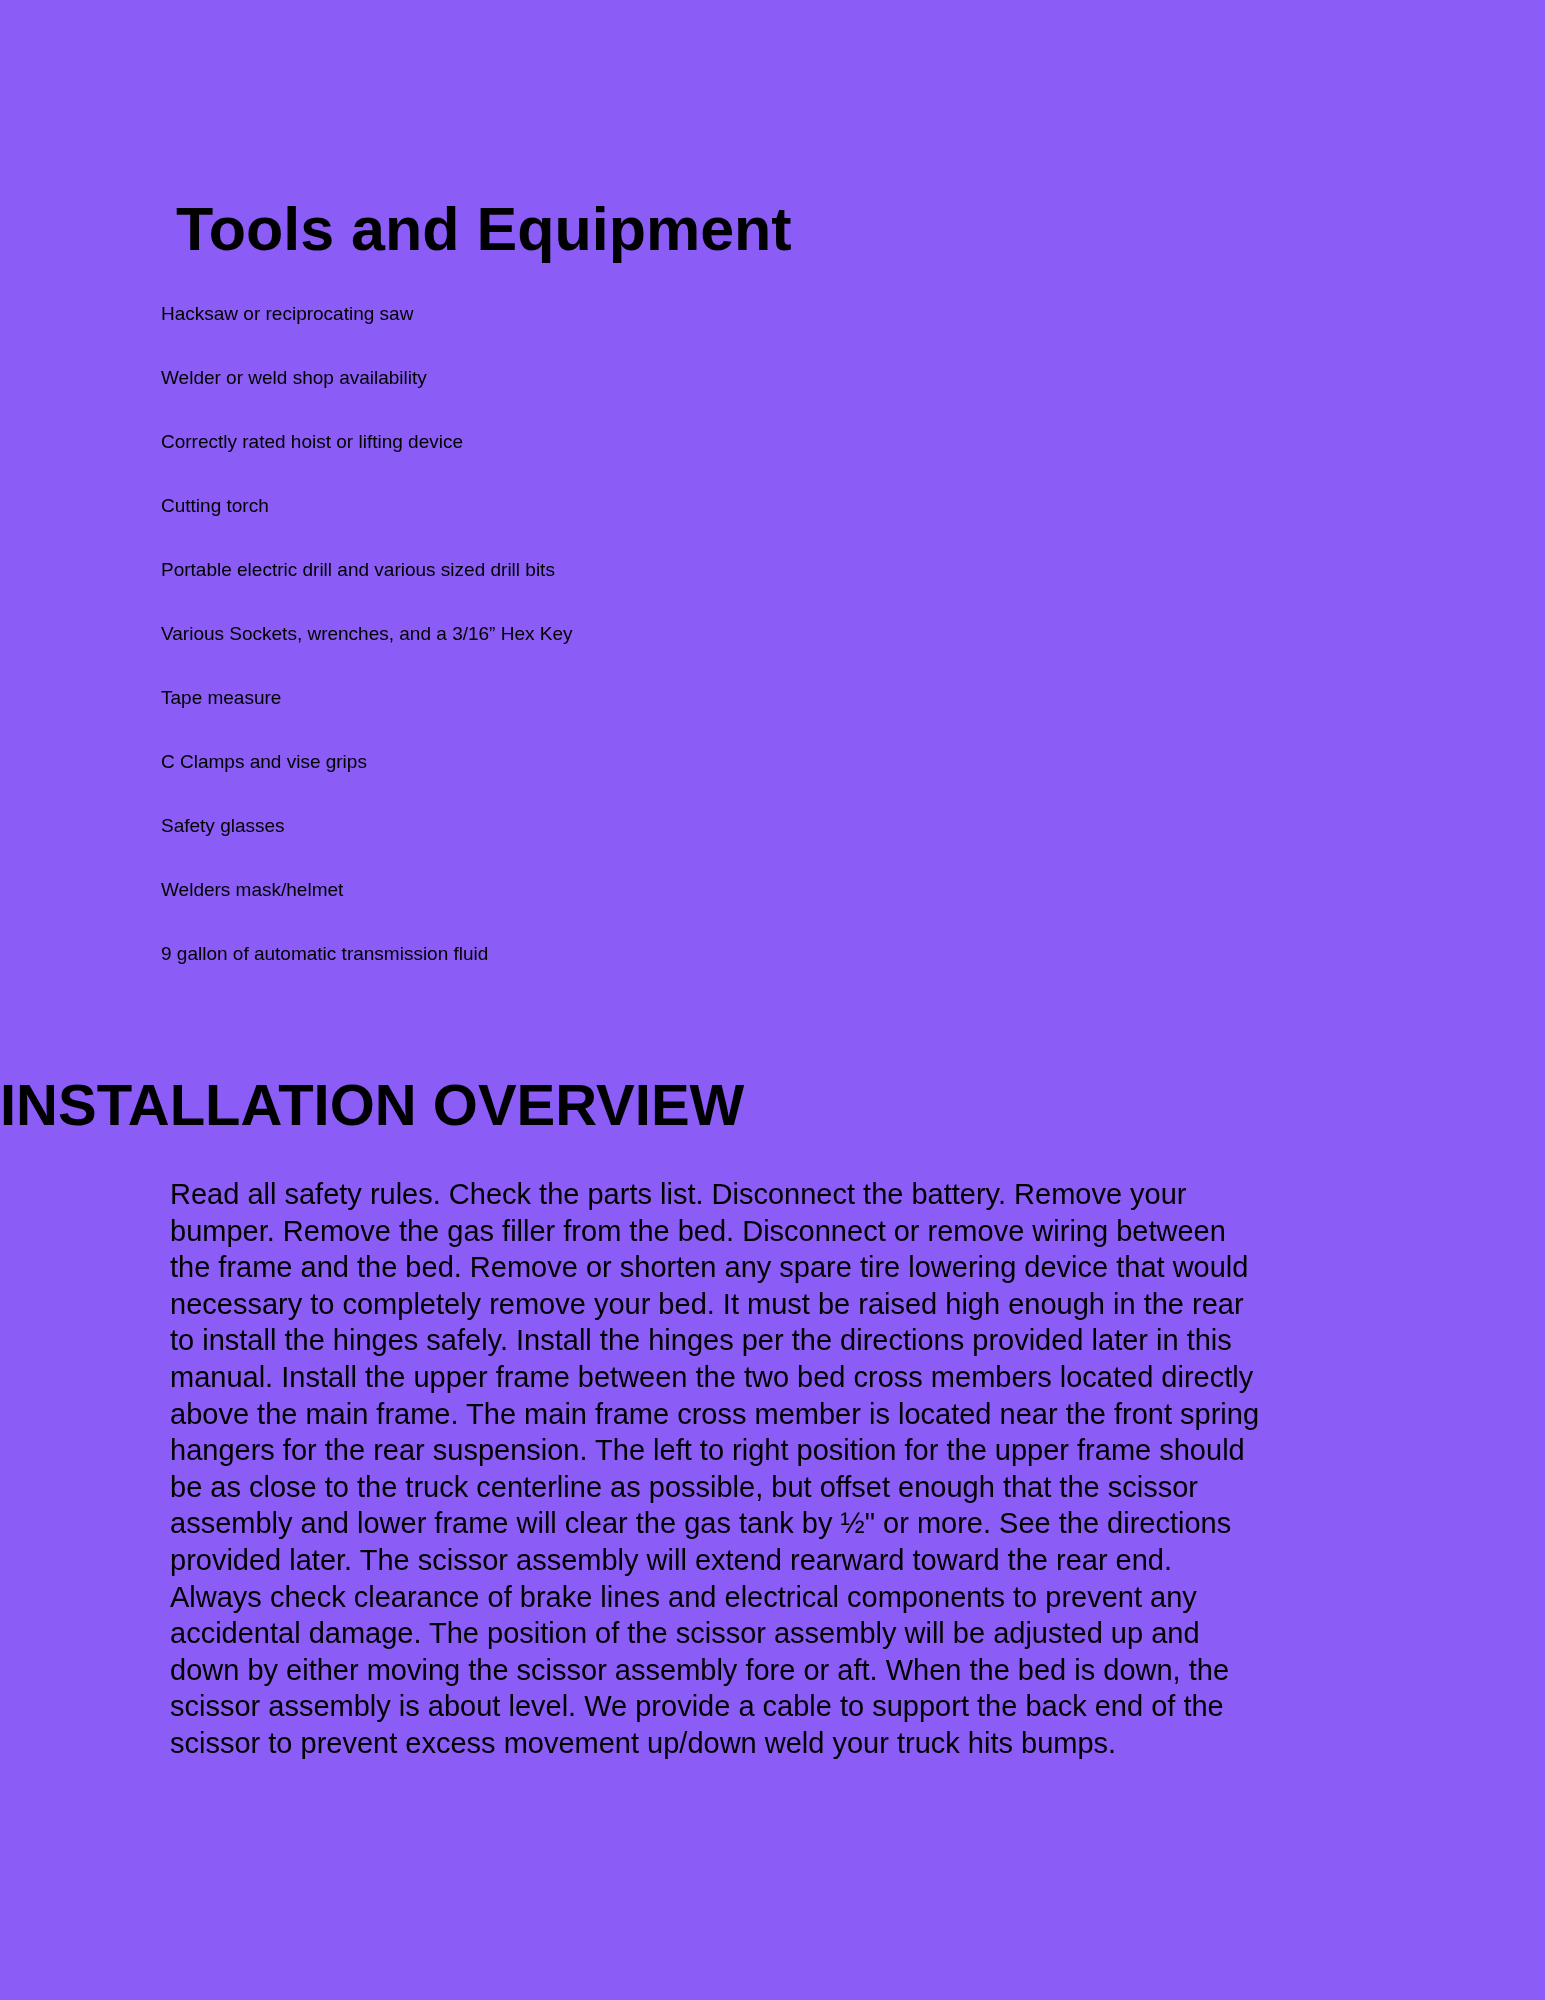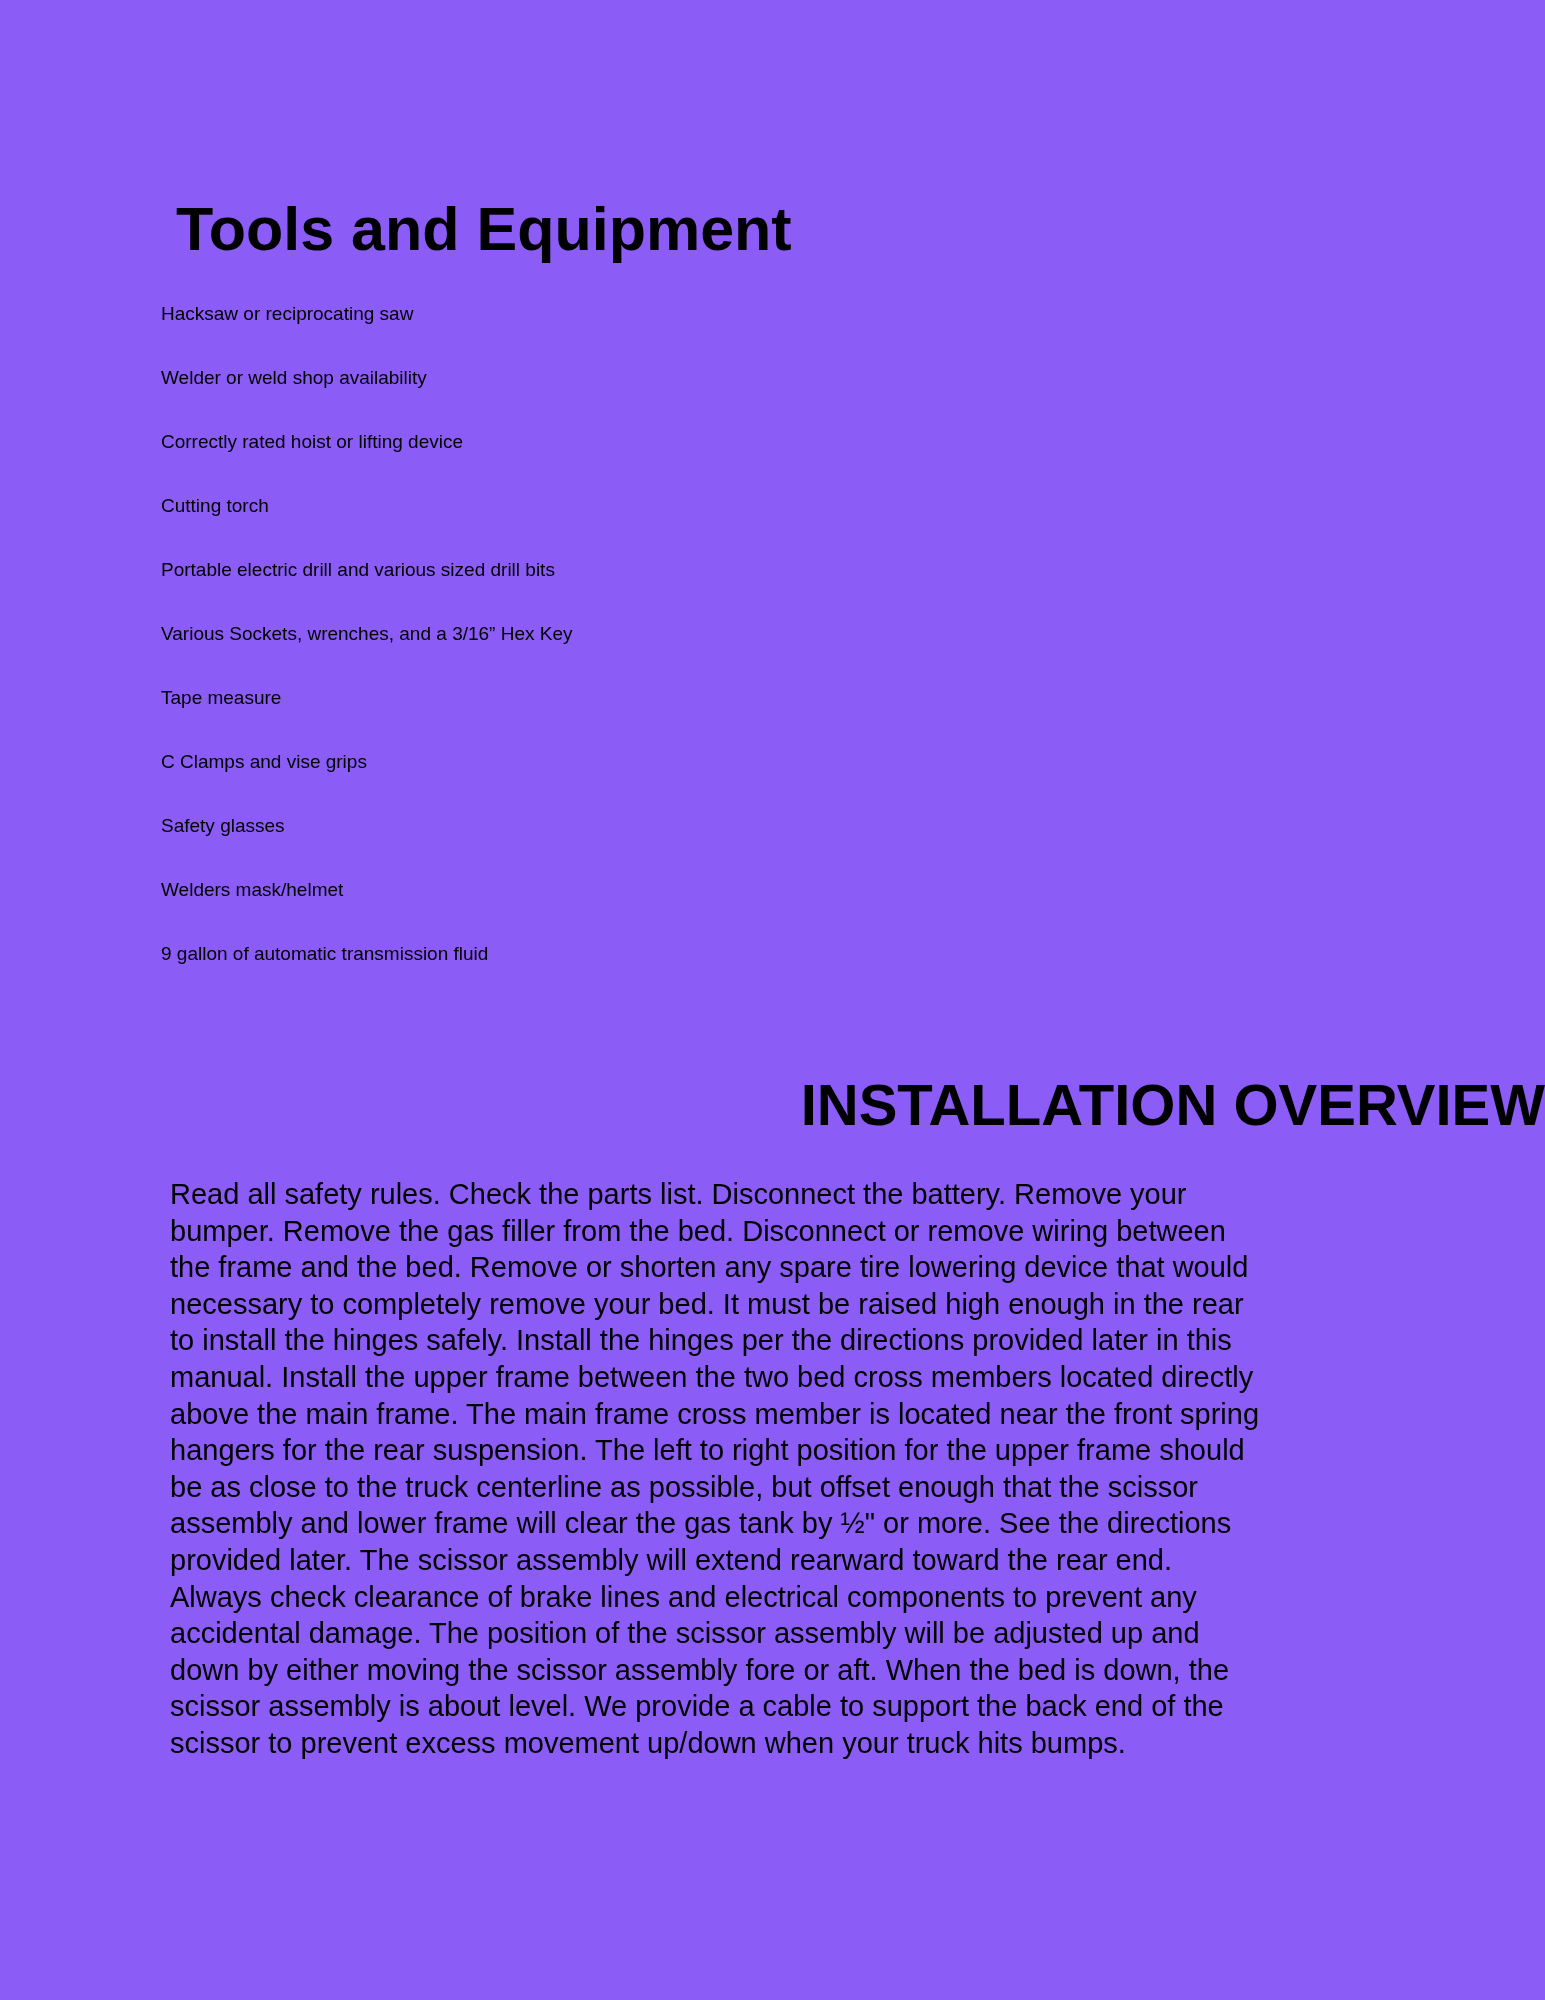--- a/index.html
+++ b/index.html
@@ -35,21 +35,21 @@
     font-size: 19px;
     line-height: 64px;
     white-space: nowrap;
   }
   .overview-title {
     position: absolute;
     left: 0;
     top: 1076px;
     width: 1545px;
     margin: 0;
-    text-align: right;
+    text-align: left;
     font-size: 58px;
     line-height: 1;
     font-weight: 700;
     white-space: nowrap;
   }
   .overview-text {
     position: absolute;
     left: 170px;
     top: 1176px;
     width: 1330px;
@@ -92,16 +92,16 @@
     <div class="overview-line">manual. Install the upper frame between the two bed cross members located directly</div>
     <div class="overview-line">above the main frame. The main frame cross member is located near the front spring</div>
     <div class="overview-line">hangers for the rear suspension. The left to right position for the upper frame should</div>
     <div class="overview-line">be as close to the truck centerline as possible, but offset enough that the scissor</div>
     <div class="overview-line">assembly and lower frame will clear the gas tank by ½" or more. See the directions</div>
     <div class="overview-line">provided later. The scissor assembly will extend rearward toward the rear end.</div>
     <div class="overview-line">Always check clearance of brake lines and electrical components to prevent any</div>
     <div class="overview-line">accidental damage. The position of the scissor assembly will be adjusted up and</div>
     <div class="overview-line">down by either moving the scissor assembly fore or aft. When the bed is down, the</div>
     <div class="overview-line">scissor assembly is about level. We provide a cable to support the back end of the</div>
-    <div class="overview-line">scissor to prevent excess movement up/down when your truck hits bumps.</div>
+    <div class="overview-line">scissor to prevent excess movement up/down weld your truck hits bumps.</div>
   </div>
 
 </div>
 
 </body></html>

